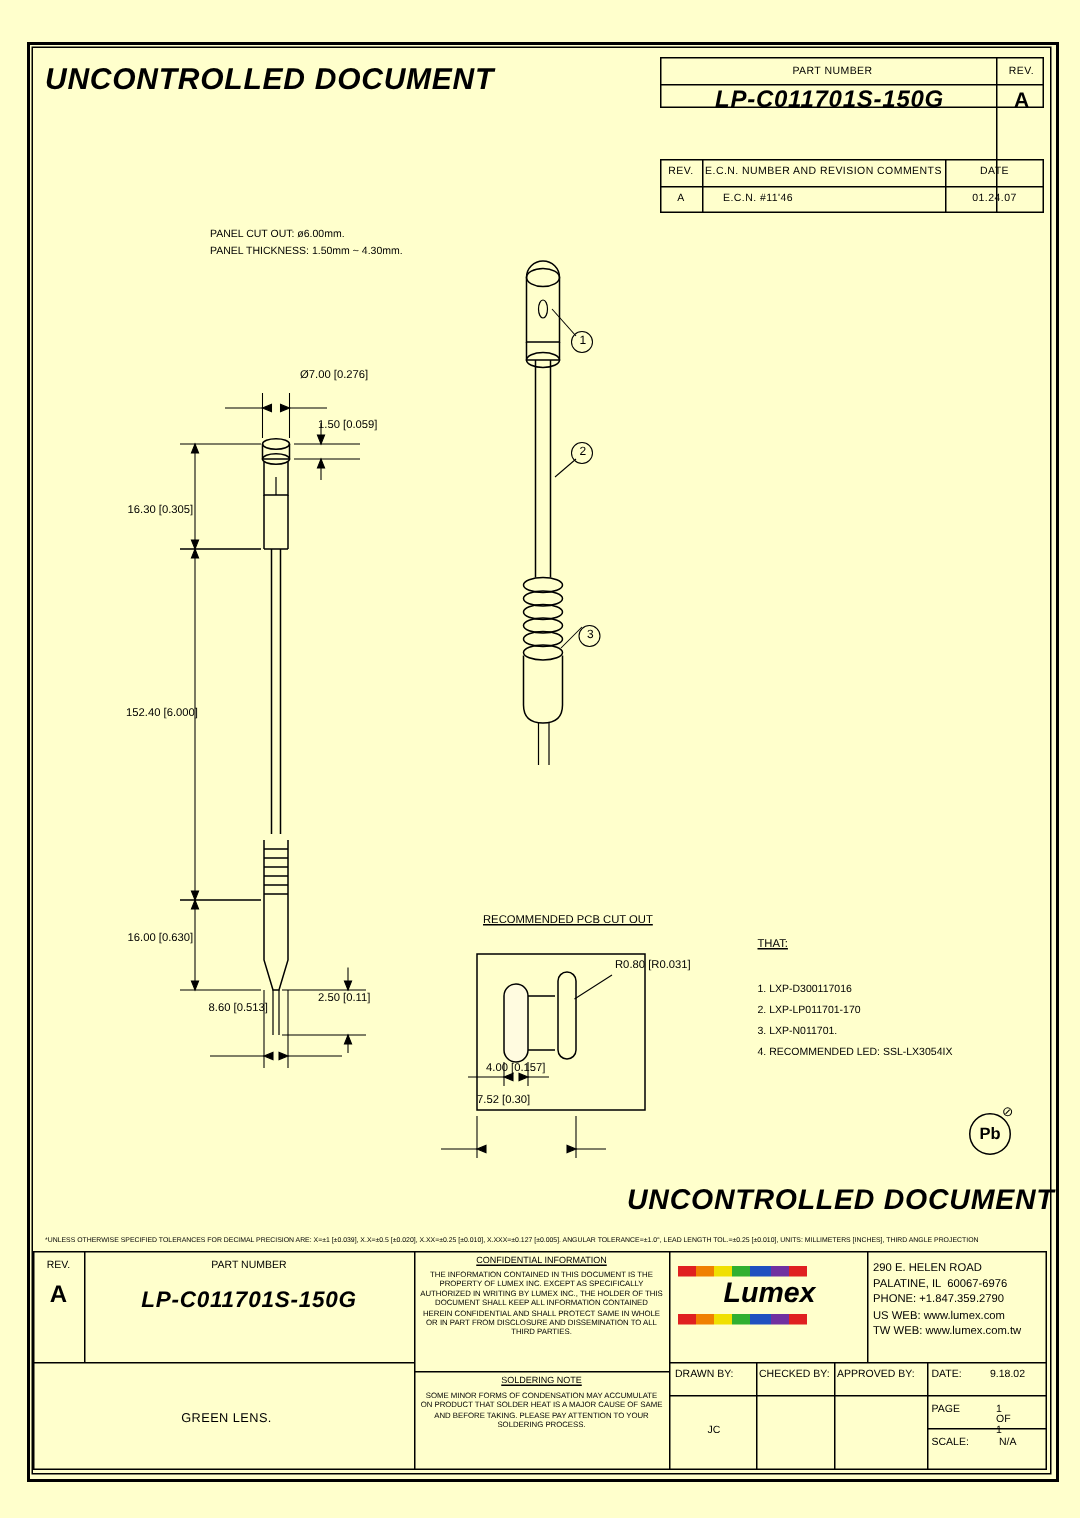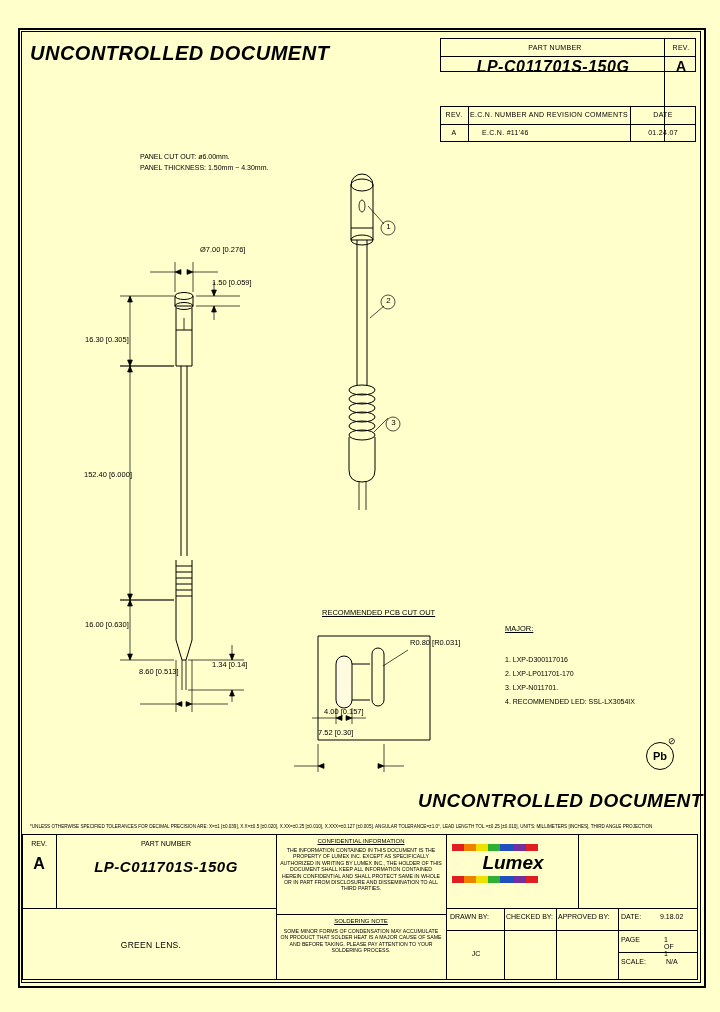--- a/index.html
+++ b/index.html
@@ -135,21 +135,21 @@
       <path d="M176 704 l6 -2.4 v4.8 z" fill="#000"></path>
       <path d="M192 704 l-6 -2.4 v4.8 z" fill="#000"></path>
     </g>
   </svg>
 
   <div class="dim" style="left:200px;top:245px;">Ø7.00  [0.276]</div>
   <div class="dim" style="left:212px;top:278px;">1.50  [0.059]</div>
   <div class="dim" style="left:85px;top:335px;">16.30  [0.305]</div>
   <div class="dim" style="left:84px;top:470px;">152.40  [6.000]</div>
   <div class="dim" style="left:85px;top:620px;">16.00  [0.630]</div>
-  <div class="dim" style="left:212px;top:660px;">1.34  [0.14]</div>
+  <div class="dim" style="left:212px;top:660px;">2.50  [0.11]</div>
   <div class="dim" style="left:139px;top:667px;">8.60  [0.513]</div>
 
   <svg width="720" height="1012">
     <g stroke="#000" fill="none" stroke-width="1">
 
       <path d="M351 185 a11 11 0 0 1 22 0 L373 228 L351 228 Z"></path>
       <ellipse cx="362" cy="185" rx="11" ry="6"></ellipse>
 
       <path d="M362 200 a2.5 5 0 0 1 0 12 a2.5 5 0 0 1 0 -12" stroke-width="0.8"></path>
 
@@ -209,21 +209,21 @@
       <path d="M318 744 L318 772 M384 744 L384 772"></path>
       <path d="M294 766 L318 766 M384 766 L404 766"></path>
       <path d="M318 766 l6 -2.4 v4.8 z" fill="#000"></path>
       <path d="M384 766 l-6 -2.4 v4.8 z" fill="#000"></path>
     </g>
   </svg>
   <div class="dim" style="left:410px;top:638px;">R0.80  [R0.031]</div>
   <div class="dim" style="left:324px;top:707px;">4.00  [0.157]</div>
   <div class="dim" style="left:318px;top:728px;">7.52  [0.30]</div>
 
-  <div class="hdr" style="left:505px;top:624px;">MAJOR:</div>
+  <div class="hdr" style="left:505px;top:624px;">THAT:</div>
   <div class="note" style="left:505px;top:655px;">1. LXP-D300117016</div>
   <div class="note" style="left:505px;top:669px;">2. LXP-LP011701-170</div>
   <div class="note" style="left:505px;top:683px;">3. LXP-N011701.</div>
   <div class="note" style="left:505px;top:697px;">4. RECOMMENDED LED: SSL-LX3054IX</div>
 
   <div class="pbsym" style="left:646px;top:742px;">Pb</div>
   <div style="position:absolute;left:668px;top:736px;font-size:9px;">⊘</div>
 
   <div class="watermark wm2" style="left:418px;top:790px;">UNCONTROLLED DOCUMENT</div>
 
@@ -246,20 +246,25 @@
   <div class="desc" style="position:absolute;left:24px;top:940px;width:254px;">GREEN LENS.</div>
 
   <div class="t6 center" style="position:absolute;left:280px;top:838px;width:162px;text-decoration:underline;">CONFIDENTIAL INFORMATION</div>
   <div class="t5 center" style="position:absolute;left:280px;top:847px;width:162px;">THE INFORMATION CONTAINED IN THIS DOCUMENT IS THE PROPERTY OF LUMEX INC. EXCEPT AS SPECIFICALLY AUTHORIZED IN WRITING BY LUMEX INC., THE HOLDER OF THIS DOCUMENT SHALL KEEP ALL INFORMATION CONTAINED HEREIN CONFIDENTIAL AND SHALL PROTECT SAME IN WHOLE OR IN PART FROM DISCLOSURE AND DISSEMINATION TO ALL THIRD PARTIES.</div>
   <div class="t6 center" style="position:absolute;left:280px;top:918px;width:162px;text-decoration:underline;">SOLDERING NOTE</div>
   <div class="t5 center" style="position:absolute;left:280px;top:928px;width:162px;">SOME MINOR FORMS OF CONDENSATION MAY ACCUMULATE ON PRODUCT THAT SOLDER HEAT IS A MAJOR CAUSE OF SAME AND BEFORE TAKING. PLEASE PAY ATTENTION TO YOUR SOLDERING PROCESS.</div>
 
   <div class="rainbow" style="left:452px;top:844px;"></div>
   <div class="lumex" style="position:absolute;left:452px;top:852px;width:122px;text-align:center;">Lumex</div>
   <div class="rainbow" style="left:452px;top:876px;"></div>
+  <div class="addr" style="position:absolute;left:582px;top:840px;">290 E. HELEN ROAD
+PALATINE, IL  60067-6976
+PHONE: +1.847.359.2790
+US WEB: www.lumex.com
+TW WEB: www.lumex.com.tw</div>
 
   <div class="ln vl" style="left:504px;top:908px;height:72px;"></div>
   <div class="ln vl" style="left:556px;top:908px;height:72px;"></div>
   <div class="ln vl" style="left:618px;top:908px;height:72px;"></div>
   <div class="ln hl" style="left:618px;top:930px;width:80px;"></div>
   <div class="ln hl" style="left:618px;top:952px;width:80px;"></div>
   <div class="ln hl" style="left:446px;top:930px;width:172px;"></div>
 
   <div class="t7" style="position:absolute;left:450px;top:913px;">DRAWN BY:</div>
   <div class="t7" style="position:absolute;left:506px;top:913px;">CHECKED BY:</div>

